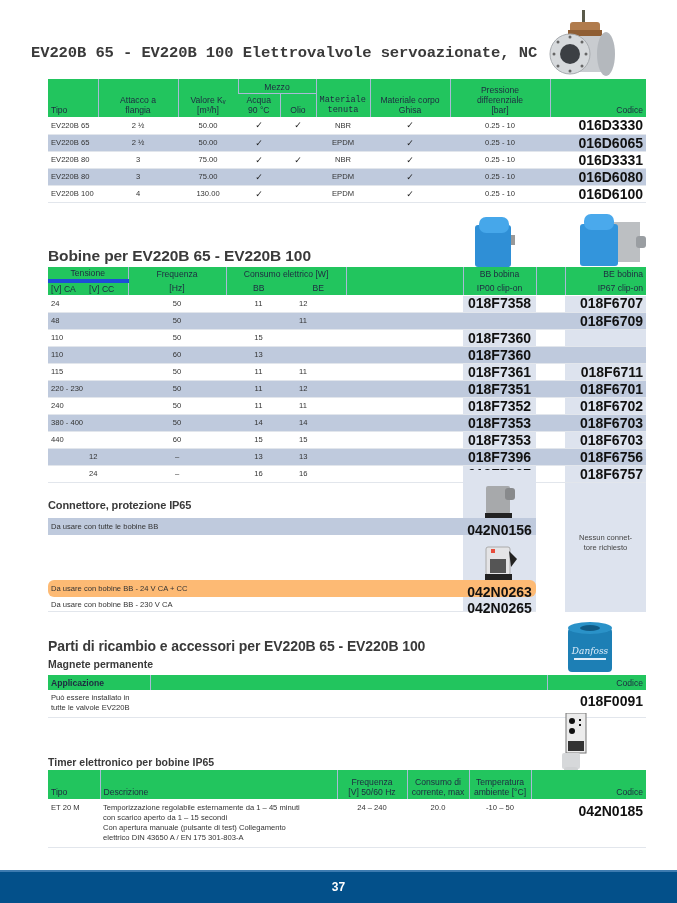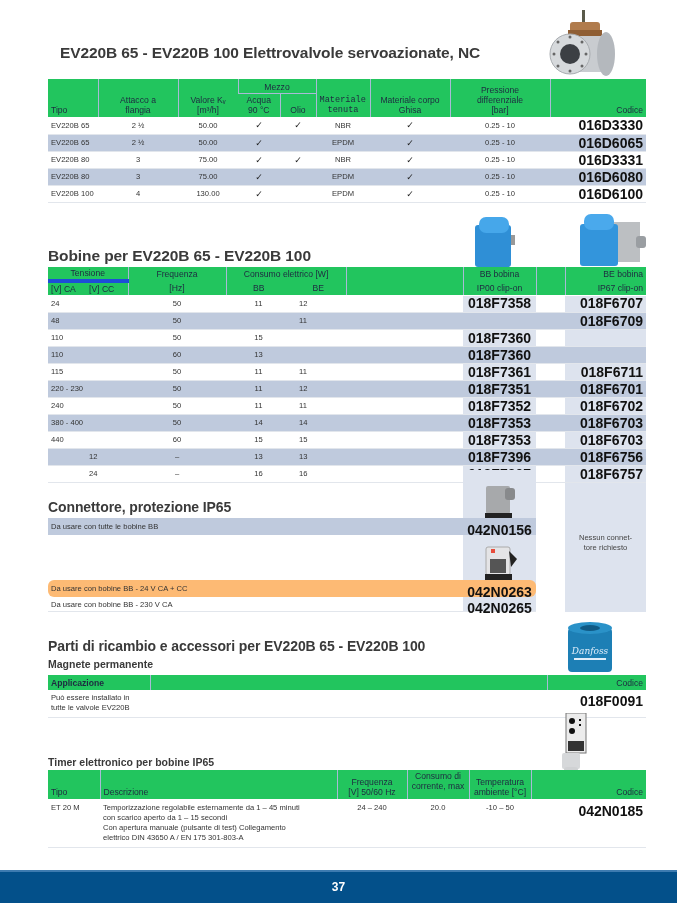--- a/index.html
+++ b/index.html
@@ -19,21 +19,21 @@
   .l { text-align: left; }
   .b { font-weight: bold; color: #111; font-size: 14px; }
   .check { font-size: 9px; color: #222; }
   .footer { position: absolute; left: 0; top: 870px; width: 677px; height: 33px; background: #03508a; border-top: 2px solid #3d7bb0; }
   .footer span { display: block; text-align: center; color: #fff; font-weight: bold; font-size: 12px; line-height: 31px; }
   .img-box { position: absolute; }
 </style>
 </head>
 <body>
 
-<div class="abs h1" style="left:60px; top:44px;">EV220B 65 - EV220B 100 Elettrovalvole servoazionate, NC</div>
+<div class="abs h1" style="left:31px; top:44px;font-family:Liberation Mono, monospace;">EV220B 65 - EV220B 100 Elettrovalvole servoazionate, NC</div>
 
 <div class="img-box" style="left:548px; top:10px; width:70px; height:72px;">
   <svg width="70" height="72" viewBox="0 0 70 72">
     <rect x="34" y="0" width="3" height="14" fill="#5a5a4a"></rect>
     <rect x="22" y="12" width="30" height="14" rx="3" fill="#b07b4c"></rect>
     <rect x="20" y="20" width="34" height="6" fill="#8f5e34"></rect>
     <rect x="24" y="26" width="38" height="36" rx="6" fill="#c9ccd0"></rect>
     <ellipse cx="58" cy="44" rx="9" ry="22" fill="#b4b8bd"></ellipse>
     <circle cx="22" cy="44" r="20" fill="#d6d9dc" stroke="#a8acb0"></circle>
     <circle cx="22" cy="44" r="10" fill="#3c3f44"></circle>
@@ -305,21 +305,21 @@
         <td class="l" style="padding-left:8px">16</td>
         <td></td>
         <td class="c b">018F7397</td>
         <td></td>
         <td class="r b">018F6757</td>
       </tr>
 </tbody>
   </table>
 
 <div class="abs" style="left:463px; top:470px; width:73px; height:142px; background:#dde3ee;"></div>
-<div class="abs h1" style="left:48px; top:499px; font-size:14px;">Connettore, protezione IP65</div>
+<div class="abs h1" style="left:48px; top:499px; font-size:11px;">Connettore, protezione IP65</div>
 
 <div class="img-box" style="left:483px; top:482px; width:36px; height:38px;">
   <svg width="36" height="38" viewBox="0 0 36 38">
     <rect x="3" y="4" width="24" height="28" rx="2" fill="#a7a9ab"></rect>
     <rect x="22" y="6" width="10" height="12" rx="3" fill="#888a8c"></rect>
     <rect x="2" y="31" width="27" height="6" fill="#222"></rect>
   </svg>
 </div>
 <div class="img-box" style="left:483px; top:543px; width:36px; height:38px;">
   <svg width="36" height="38" viewBox="0 0 36 38">
@@ -402,21 +402,21 @@
       <col style="width:70px">
       <col style="width:62px">
       <col style="width:62px">
       <col style="width:115px">
     </colgroup>
   <tbody>
       <tr class="hdr">
     <th class="l" style="height:29px; padding-bottom:2px;">Tipo</th>
     <th class="l" style="padding-bottom:2px;">Descrizione</th>
     <th class="c" style="padding-bottom:2px;"><span>Frequenza</span><br><span>[V] 50/60 Hz</span></th>
-    <th class="c" style="padding-bottom:8px;"><span>Consumo di</span><br><span>corrente, max</span></th>
+    <th class="c" style="padding-bottom:2px;"><span>Consumo di</span><br><span>corrente, max</span></th>
     <th class="c" style="padding-bottom:2px;"><span>Temperatura</span><br><span>ambiente [°C]</span></th>
     <th class="r" style="padding-bottom:2px;">Codice</th>
   </tr>
   <tr class="row">
     <td class="l" style="height:48px; vertical-align:top; padding-top:4px;">ET 20 M</td>
     <td class="l" style="vertical-align:top; padding-top:4px; line-height:10px;">
       <span>Temporizzazione regolabile esternamente da 1 – 45 minuti</span><br>
       <span>con scarico aperto da 1 – 15 secondi</span><br>
       <span>Con apertura manuale (pulsante di test) Collegamento</span><br>
       <span>elettrico DIN 43650 A / EN 175 301-803-A</span>

